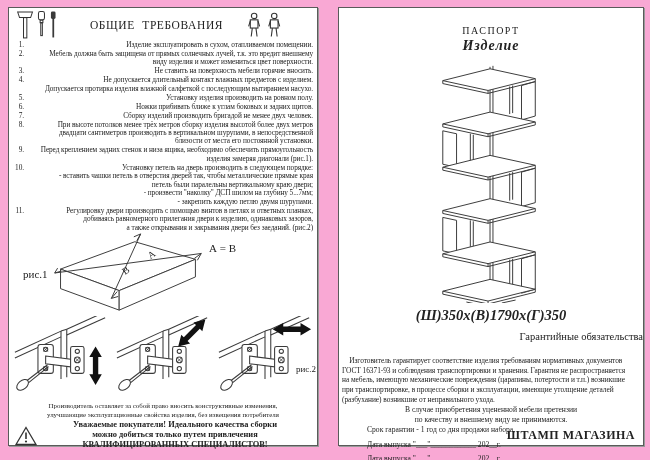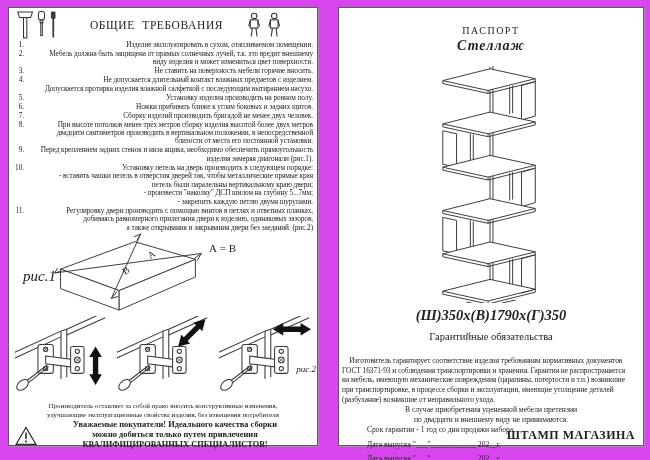--- a/index.html
+++ b/index.html
@@ -1,54 +1,54 @@
 <!DOCTYPE html>
 <html><head>
 <meta charset="utf-8">
 <style>
   html,body{margin:0;padding:0;background:#fff;}
-  .page{position:relative;width:650px;height:460px;background:#d946ef;overflow:hidden;
+  .page{position:relative;width:650px;height:460px;background:#f9a8d4;overflow:hidden;
         font-family:"Liberation Serif","DejaVu Serif",serif;color:#222;}
   .panel{position:absolute;top:7px;height:439px;background:#fff;border:1px solid #5a5a5a;
          box-shadow:1px 1px 0 #9a9a9a;box-sizing:border-box;}
   .panel.left{left:8px;width:310px;}
   .panel.right{left:338px;width:306px;}
 
   
   .lp-header{position:absolute;left:0;top:2px;width:100%;height:30px;display:flex;align-items:center;}
   .lp-title{flex:1;text-align:center;font-size:11.5px;letter-spacing:.6px;word-spacing:4px;padding-left:6px;}
   .tools-svg{margin-left:5px;}
   .persons-svg{margin-right:30px;}
 
   .req-list{position:absolute;left:4px;top:33px;width:300px;font-size:7.3px;line-height:1.16;letter-spacing:-.08px;}
   .req-item{display:flex;margin-bottom:.5px;}
   .req-num{width:13px;flex:0 0 13px;text-align:right;padding-right:2px;box-sizing:border-box;}
   .req-text{flex:1;white-space:pre-line;text-align:right;}
 
   .fig1-wrap{position:absolute;left:0;top:222px;width:310px;height:86px;}
-  .fig1-label{position:absolute;left:14px;top:38px;font-size:15px;font-style:italic;}
+  .fig1-label{position:absolute;left:14px;top:38px;font-size:11px;}
   .fig1-eq{position:absolute;left:200px;top:12px;font-size:11px;}
   .fig1-svg{position:absolute;left:38px;top:0;}
 
-  .fig2-row{position:absolute;left:2px;top:308px;width:308px;height:86px;font-style:italic;}
+  .fig2-row{position:absolute;left:2px;top:308px;width:308px;height:86px;}
   .hinge-fig{position:absolute;top:0;}
   .fig2-label{position:absolute;right:3px;top:48px;font-size:9px;}
 
   .note{position:absolute;left:0;top:394px;width:100%;text-align:center;
         font-size:6.9px;line-height:1.25;white-space:pre-line;}
   .warning-row{position:absolute;left:6px;top:412px;width:298px;display:flex;align-items:center;}
   .warning-text{flex:1;text-align:center;font-weight:bold;font-size:8.4px;line-height:1.2;white-space:pre-line;}
   .warning-svg{margin-top:1px;}
 
   
   .rp-heading{margin-top:17px;text-align:center;font-size:10px;letter-spacing:1.5px;}
   .rp-product{text-align:center;font-size:14px;font-weight:bold;font-style:italic;letter-spacing:1px;margin-top:2px;}
   .shelf-svg{display:block;margin:3px auto 0 auto;}
   .rp-dims{text-align:center;font-size:14.5px;font-weight:bold;font-style:italic;margin-top:4px;}
-  .rp-war-title{text-align:center;font-size:10.5px;margin-top:7px;}
+  .rp-war-title{text-align:right;font-size:10.5px;margin-top:7px;}
   .rp-war-text{margin:14px 3px 0 3px;font-size:7.4px;line-height:1.3;letter-spacing:-.05px;white-space:pre-line;text-align:justify;}
   .rp-notice{text-align:center;font-size:7.6px;line-height:1.3;white-space:pre-line;margin-top:1px;}
   .rp-line{margin-left:28px;font-size:7.6px;line-height:1.35;}
   .rp-date{margin-left:28px;font-size:7.6px;margin-top:5px;}
   .rp-stamp{position:absolute;right:8px;bottom:2px;font-size:12px;font-weight:bold;letter-spacing:.5px;}
 </style>
 </head>
 <body>
 
 <svg width="0" height="0" style="position:absolute" aria-hidden="true">
@@ -144,21 +144,21 @@
           <span class="req-num">6.</span>
           <span class="req-text">Ножки прибивать ближе к углам боковых и задних щитов.</span>
         </div>
       <div class="req-item">
           <span class="req-num">7.</span>
           <span class="req-text">Сборку изделий производить бригадой не менее двух человек.</span>
         </div>
       <div class="req-item">
           <span class="req-num">8.</span>
           <span class="req-text">При высоте потолков менее трёх метров сборку изделия высотой более двух метров
-двадцати сантиметров производить в вертикальном положении, в непосредственной
+двадцати сантиметров производить в вертикальном шурупами, в непосредственной
 близости от места его постоянной установки.</span>
         </div>
       <div class="req-item">
           <span class="req-num">9.</span>
           <span class="req-text">Перед креплением задних стенок и низа ящика, необходимо обеспечить прямоугольность
 изделия замеряя диагонали (рис.1).</span>
         </div>
       <div class="req-item">
           <span class="req-num">10.</span>
           <span class="req-text">Установку петель на дверь производить в следующем порядке:
@@ -222,21 +222,21 @@
       </svg>
       <div class="warning-text">Уважаемые покупатели! Идеального качества сборки
 можно добиться только путем привлечения
 КВАЛИФИЦИРОВАННЫХ СПЕЦИАЛИСТОВ!</div>
     </div>
   </div>
 
   <div class="panel right">
 
     <div class="rp-heading">ПАСПОРТ</div>
-    <div class="rp-product">Стеллаж</div>
+    <div class="rp-product">Изделие</div>
 
     <svg class="shelf-svg" width="132" height="246" viewBox="0 0 130 250">
       <g stroke="#3a3a3a" fill="none" stroke-width="1">
         <path d="M64,10 L64,242 M67,9 L67,241"></path>
 
         <polygon points="96,29 110,25 110,60 96,64" fill="#fff"></polygon>
         <polygon points="96,117 110,113 110,148 96,152" fill="#fff"></polygon>
         <polygon points="96,205 110,201 110,236 96,240" fill="#fff"></polygon>
 
         <polygon points="16,75 30,78 30,112 16,109" fill="#fff"></polygon>
@@ -267,19 +267,19 @@
     </svg>
 
     <div class="rp-dims">(Ш)350х(В)1790х(Г)350</div>
     <div class="rp-war-title">Гарантийные обязательства</div>
     <div class="rp-war-text">&nbsp;&nbsp;&nbsp;&nbsp;Изготовитель гарантирует соответствие изделия требованиям нормативных документов
 ГОСТ 16371-93 и соблюдения транспортировки и хранения. Гарантия не распространяется
 на мебель, имеющую механические повреждения (царапины, потертости и т.п.) возникшие
 при транспортировке, в процессе сборки и эксплуатации, имеющие утолщение деталей
 (разбухание) возникшие от неправильного ухода.</div>
     <div class="rp-notice">В случае приобретения уцененной мебели претензии
-по двадцати и внешнему виду не принимаются.</div>
+по качеству и внешнему виду не принимаются.</div>
     <div class="rp-line">Срок гарантии - 1 год со дня продажи набора,</div>
     <div class="rp-date">Дата выпуска "___"____________ 202__г.</div>
     <div class="rp-date">Дата выпуска "___"____________ 202__г.</div>
     <div class="rp-stamp">ШТАМП МАГАЗИНА</div>
   </div>
 </div>
 
 </body></html>

